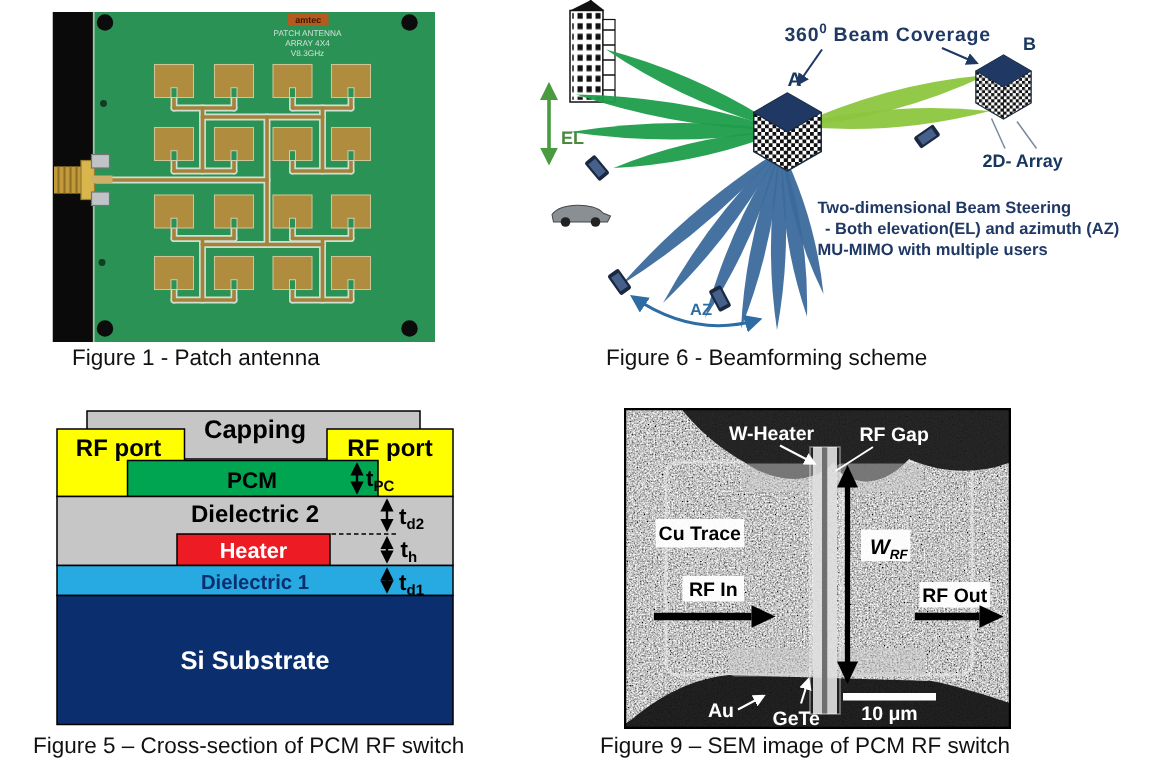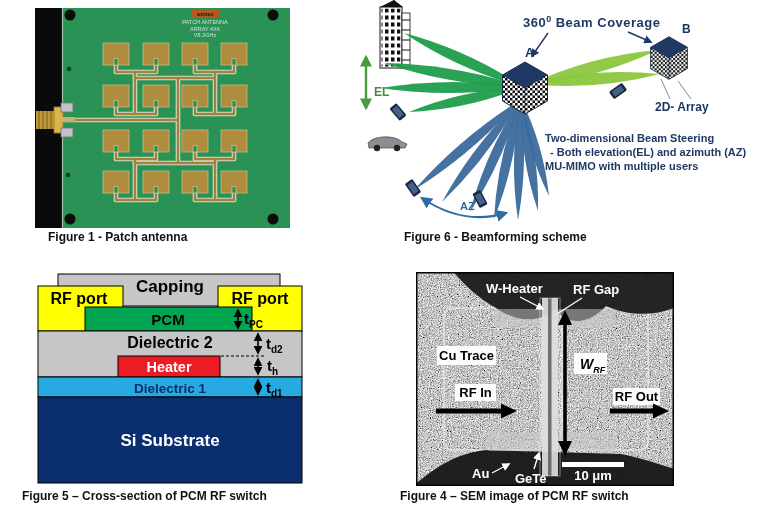--- a/index.html
+++ b/index.html
@@ -1,18 +1,18 @@
 <!DOCTYPE html>
 <html><head>
 <meta charset="utf-8">
 <style>
   html,body{margin:0;padding:0;background:#ffffff;}
   #page{position:relative;width:768px;height:518px;background:#fff;overflow:hidden;
         font-family:"Liberation Sans",sans-serif;}
-  .caption{position:absolute;font-weight:bold;font-size:12px;color:#111;white-space:nowrap;}
+  .caption{position:absolute;font-weight:normal;font-size:15px;color:#111;white-space:nowrap;}
   svg{position:absolute;overflow:visible;}
   svg{overflow:hidden;}
   text{font-family:"Liberation Sans",sans-serif;}
   .bld{font-weight:bold;}
 </style>
 </head>
 <body>
 
 <div id="page">
 
@@ -365,14 +365,14 @@
 
     <text x="56" y="206" font-size="13" class="bld" fill="#ffffff">Au</text>
     <line x1="76" y1="201" x2="93" y2="192" stroke="#ffffff" stroke-width="1.4" marker-end="url(#mW)"></line>
     <text x="99" y="211" font-size="13" class="bld" fill="#ffffff">GeTe</text>
     <line x1="118" y1="197" x2="123" y2="181" stroke="#ffffff" stroke-width="1.4" marker-end="url(#mW)"></line>
     <rect x="146" y="190" width="62" height="5" fill="#ffffff"></rect>
     <text x="177" y="208" font-size="13" class="bld" fill="#ffffff" text-anchor="middle">10 μm</text>
 
     <rect x="0.75" y="0.75" width="256.5" height="212.5" fill="none" stroke="#000" stroke-width="1.5"></rect>
   </svg>
-  <div class="caption" style="left:400px;top:489px">Figure 4 – SEM image of PCM RF switch</div>
+  <div class="caption" style="left:400px;top:489px">Figure 9 – SEM image of PCM RF switch</div>
 </div>
 
 </body></html>

